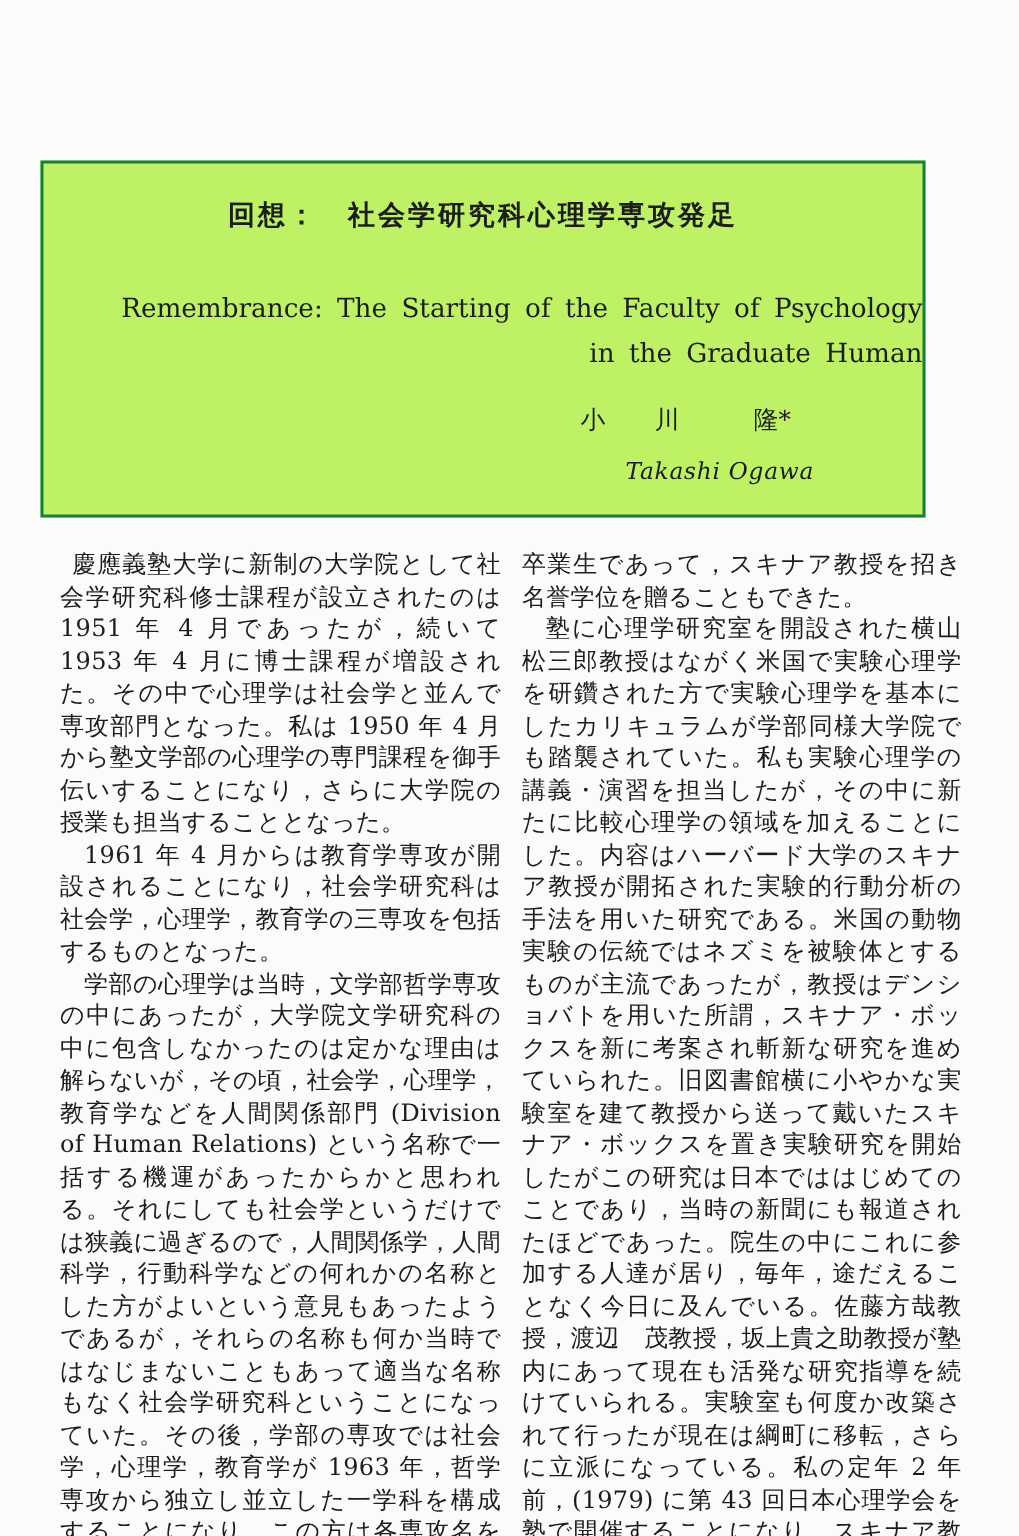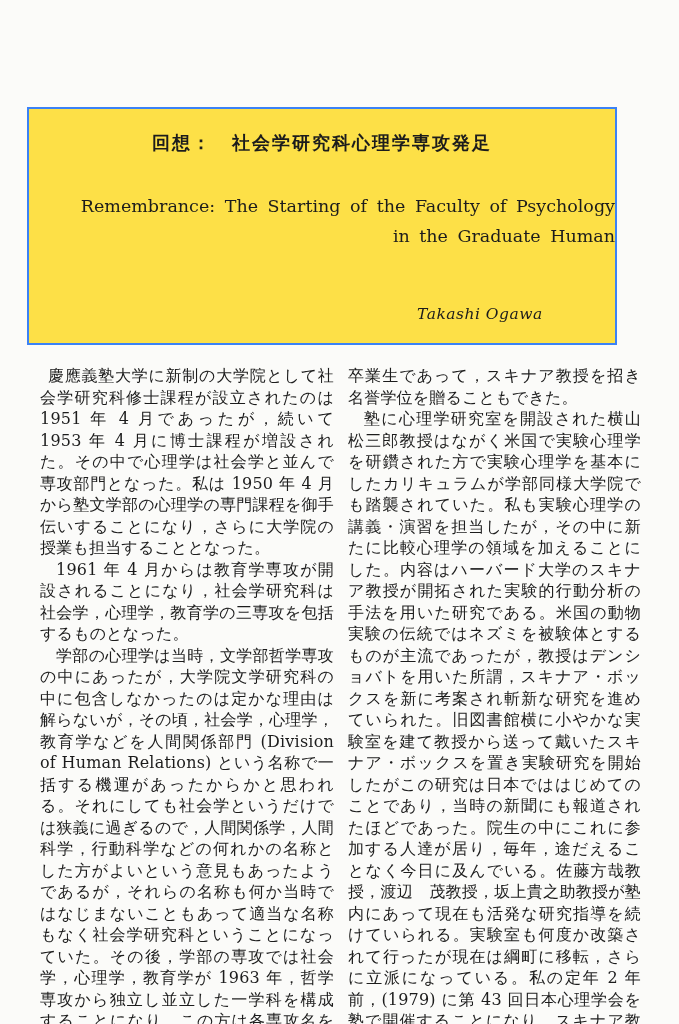--- a/index.html
+++ b/index.html
@@ -12,22 +12,22 @@
     position: relative;
     width: 679px; height: 1024px;
     background: #fbfbf9;
     color: #1c1c1c;
     overflow: hidden;
   }
   .header-box {
     position: absolute;
     left: 27px; top: 107px;
     width: 586px; height: 234px;
-    border: 2px solid #3b82f6;
-    background: #fde047;
+    border: 2px solid #15803d;
+    background: #bef264;
   }
   .title-ja {
     margin-top: 22px;
     text-align: center;
     font-size: 18px;
     letter-spacing: 2px;
     font-weight: bold;
     white-space: pre;
   }
   .title-en {
@@ -84,20 +84,21 @@
 <body>
 
 <div class="page">
 
   <div class="header-box">
     <div class="title-ja">回想：　社会学研究科心理学専攻発足</div>
     <div class="title-en">
       <span class="line">Remembrance:   The  Starting  of  the  Faculty  of  Psychology</span>
       <span class="line">in  the  Graduate  Human</span>
     </div>
+    <div class="author-ja">小　　川　　　隆*</div>
     <div class="author-en">Takashi Ogawa</div>
   </div>
 
   <div class="col col-left">
     <p class="half-indent">慶應義塾大学に新制の大学院として社会学研究科修士課程が設立されたのは 1951 年 4 月であったが，続いて 1953 年 4 月に博士課程が増設された。その中で心理学は社会学と並んで専攻部門となった。私は 1950 年 4 月から塾文学部の心理学の専門課程を御手伝いすることになり，さらに大学院の授業も担当することとなった。</p>
     <p class="indent">1961 年 4 月からは教育学専攻が開設されることになり，社会学研究科は社会学，心理学，教育学の三専攻を包括するものとなった。</p>
     <p class="indent">学部の心理学は当時，文学部哲学専攻の中にあったが，大学院文学研究科の中に包含しなかったのは定かな理由は解らないが，その頃，社会学，心理学，教育学などを人間関係部門 (Division of Human Relations) という名称で一括する機運があったからかと思われる。それにしても社会学というだけでは狭義に過ぎるので，人間関係学，人間科学，行動科学などの何れかの名称とした方がよいという意見もあったようであるが，それらの名称も何か当時ではなじまないこともあって適当な名称もなく社会学研究科ということになっていた。その後，学部の専攻では社会学，心理学，教育学が 1963 年，哲学専攻から独立し並立した一学科を構成することになり，この方は各専攻名を並べて社会，心理，教育学科と呼ぶことになったが**，大学院は現在でも社会学研究科と呼んでいる。それで，そう呼びながらその内容は人間関係学科と呼ばれるのに適わしいが，しかし，学部の人間関係学科は文学部の教員からのみ構成されているが大学院の社会学研究科は当初から今日まで一学部ではなく，数学部の教授陣によって構成され，院生も諸学部の</p>
   </div>
 
   <div class="col col-right">

